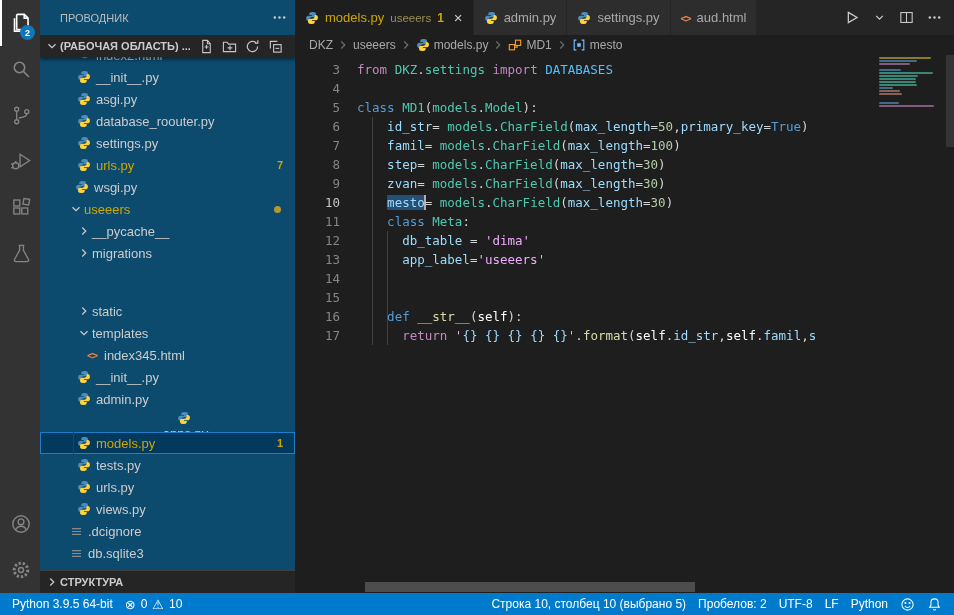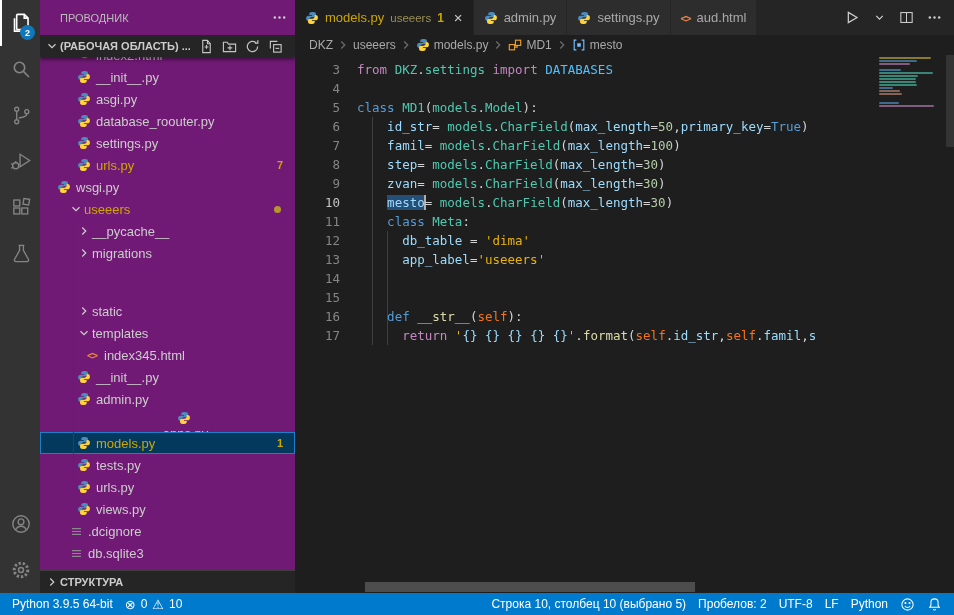--- a/index.html
+++ b/index.html
@@ -6,21 +6,21 @@
   #app{position:relative;width:954px;height:615px;overflow:hidden;background:#1e1e1e;
        font-family:"Liberation Sans","DejaVu Sans",sans-serif;color:#cccccc;font-size:13px;-webkit-font-smoothing:antialiased;}
   
   .activitybar{position:absolute;left:0;top:0;width:40px;bottom:22px;background:#333333;display:flex;flex-direction:column;align-items:stretch;}
   .ab-item{height:46px;display:flex;align-items:center;justify-content:center;color:#858585;position:relative;border-left:2px solid transparent;box-sizing:border-box;cursor:pointer;}
   .ab-item.active{color:#ffffff;border-left-color:#ffffff;}
   .ab-item .nbadge{position:absolute;right:5px;bottom:6px;min-width:15px;height:15px;border-radius:8px;background:#1177bb;color:#fff;
       font-size:9px;display:flex;align-items:center;justify-content:center;font-weight:700;}
   .ab-spacer{flex:1;}
   
-  .sidebar{position:absolute;left:40px;top:0;width:255px;bottom:22px;background:#701a75;overflow:hidden;}
+  .sidebar{position:absolute;left:40px;top:0;width:255px;bottom:22px;background:#0c4a6e;overflow:hidden;}
   .sb-title{height:35px;display:flex;align-items:center;padding:0 8px 0 20px;font-size:11px;color:#bbbbbb;}
   .sb-title .ellip{margin-left:auto;color:#cccccc;cursor:pointer;display:flex;}
   .section-header{height:22px;display:flex;align-items:center;font-size:11px;font-weight:700;color:#cccccc;padding:0 4px;position:relative;z-index:3;background:#252526;box-shadow:0 3px 3px rgba(0,0,0,.4);}
   .section-header .chev{width:16px;display:flex;justify-content:center;color:#cccccc;}
   .section-header .shlabel{white-space:nowrap;overflow:hidden;max-width:130px;}
   .sh-icons{margin-left:auto;display:flex;gap:3px;padding-right:6px;}
   .sh-icon{width:20px;height:20px;display:flex;align-items:center;justify-content:center;color:#c5c5c5;cursor:pointer;}
   .tree{position:absolute;top:57px;left:0;right:0;bottom:30px;overflow:hidden;z-index:1;}
   .row{height:22px;display:flex;align-items:center;font-size:13px;color:#cccccc;position:relative;box-sizing:border-box;cursor:pointer;white-space:nowrap;}
   .row .twisty{width:16px;flex:0 0 16px;display:flex;justify-content:center;color:#cccccc;}
@@ -48,21 +48,21 @@
   .breadcrumb{height:20px;display:flex;align-items:center;font-size:12px;color:#a9a9a9;padding-left:14px;background:#1e1e1e;}
   .bc-item{display:flex;align-items:center;gap:4px;cursor:pointer;}
   .bc-sep{color:#6e6e6e;margin:0 3px;display:flex;}
   .codearea{position:absolute;top:55px;left:0;right:0;bottom:0;overflow:hidden;font-family:"DejaVu Sans Mono","Liberation Mono",monospace;font-size:12.5px;line-height:19px;}
   .lines{position:absolute;top:5px;left:0;right:0;}
   .cline{height:19px;display:flex;white-space:pre;}
   .ln{flex:0 0 45px;width:45px;text-align:right;color:#858585;user-select:none;}
   .ln.cur{color:#c6c6c6;}
   .ltext{padding-left:17px;white-space:pre;}
   .tk-kw{color:#c586c0}.tk-kw2{color:#569cd6}.tk-cls{color:#4ec9b0}.tk-var{color:#9cdcfe}.tk-num{color:#b5cea8}
-  .tk-str{color:#eab308}.tk-fn{color:#dcdcaa}.tk-const{color:#4fc1ff}.tk-pl{color:#d4d4d4}.tk-self{color:#f97316}.tk-ph{color:#9cdcfe}
+  .tk-str{color:#f0abfc}.tk-fn{color:#dcdcaa}.tk-const{color:#4fc1ff}.tk-pl{color:#d4d4d4}.tk-self{color:#ffffff}.tk-ph{color:#9cdcfe}
   .tk-sel{color:#9cdcfe;background:#264f78;}
   .caret{display:inline-block;width:2px;height:15px;background:#aeafad;vertical-align:middle;margin:0 -1px 2px -1px;}
   .guide{position:absolute;width:1px;background:#404040;}
   .minimap{position:absolute;top:2px;right:9px;width:66px;}
   .mm-row{height:2px;margin-bottom:1px;border-radius:1px;}
   .vscroll{position:absolute;top:0;right:0;width:8px;height:92px;background:rgba(121,121,121,.25);}
   .hscroll{position:absolute;left:70px;bottom:1px;width:330px;height:10px;background:#4d4d4d;cursor:pointer;}
   
   .statusbar{position:absolute;left:0;right:0;bottom:0;height:22px;background:#007acc;color:#ffffff;display:flex;align-items:center;font-size:12px;padding:0 6px;z-index:5;}
   .sb-item{display:flex;align-items:center;gap:5px;padding:0 6px;height:22px;cursor:pointer;white-space:nowrap;}
@@ -247,21 +247,21 @@
         <div class="row warn" style="padding-left: 36px;">
           <span class="ficon">
             <svg width="14" height="14" viewBox="0 0 16 16">
               <path fill="#4b8bbe" d="M7.9 1.1c-1.9 0-3 .8-3 2.2v1.4h3.2v.6H3.9c-1.5 0-2.7 1.2-2.7 3s1.1 3 2.6 3h1.1V9.6c0-1.4 1.2-2.5 2.6-2.5h3c1.1 0 2-.9 2-2V3.3c0-1.4-1.2-2.2-3-2.2z"></path>
               <path fill="#ffd43b" d="M8.1 14.9c1.9 0 3-.8 3-2.2v-1.4H7.9v-.6h4.2c1.5 0 2.7-1.2 2.7-3s-1.1-3-2.6-3h-1.1v1.7c0 1.4-1.2 2.5-2.6 2.5h-3c-1.1 0-2 .9-2 2v1.8c0 1.4 1.2 2.2 3 2.2z"></path>
             </svg>
           </span>
           <span class="label">urls.py</span>
           <span class="rbadge">7</span>
         </div>
-        <div class="row" style="padding-left: 16px;">
+        <div class="row" style="padding-left: 34px;">
           <span class="ficon">
             <svg width="14" height="14" viewBox="0 0 16 16">
               <path fill="#4b8bbe" d="M7.9 1.1c-1.9 0-3 .8-3 2.2v1.4h3.2v.6H3.9c-1.5 0-2.7 1.2-2.7 3s1.1 3 2.6 3h1.1V9.6c0-1.4 1.2-2.5 2.6-2.5h3c1.1 0 2-.9 2-2V3.3c0-1.4-1.2-2.2-3-2.2z"></path>
               <path fill="#ffd43b" d="M8.1 14.9c1.9 0 3-.8 3-2.2v-1.4H7.9v-.6h4.2c1.5 0 2.7-1.2 2.7-3s-1.1-3-2.6-3h-1.1v1.7c0 1.4-1.2 2.5-2.6 2.5h-3c-1.1 0-2 .9-2 2v1.8c0 1.4 1.2 2.2 3 2.2z"></path>
             </svg>
           </span>
           <span class="label">wsgi.py</span>
         </div>
         <div class="row warn" style="padding-left: 28px;">
           <span class="twisty">

